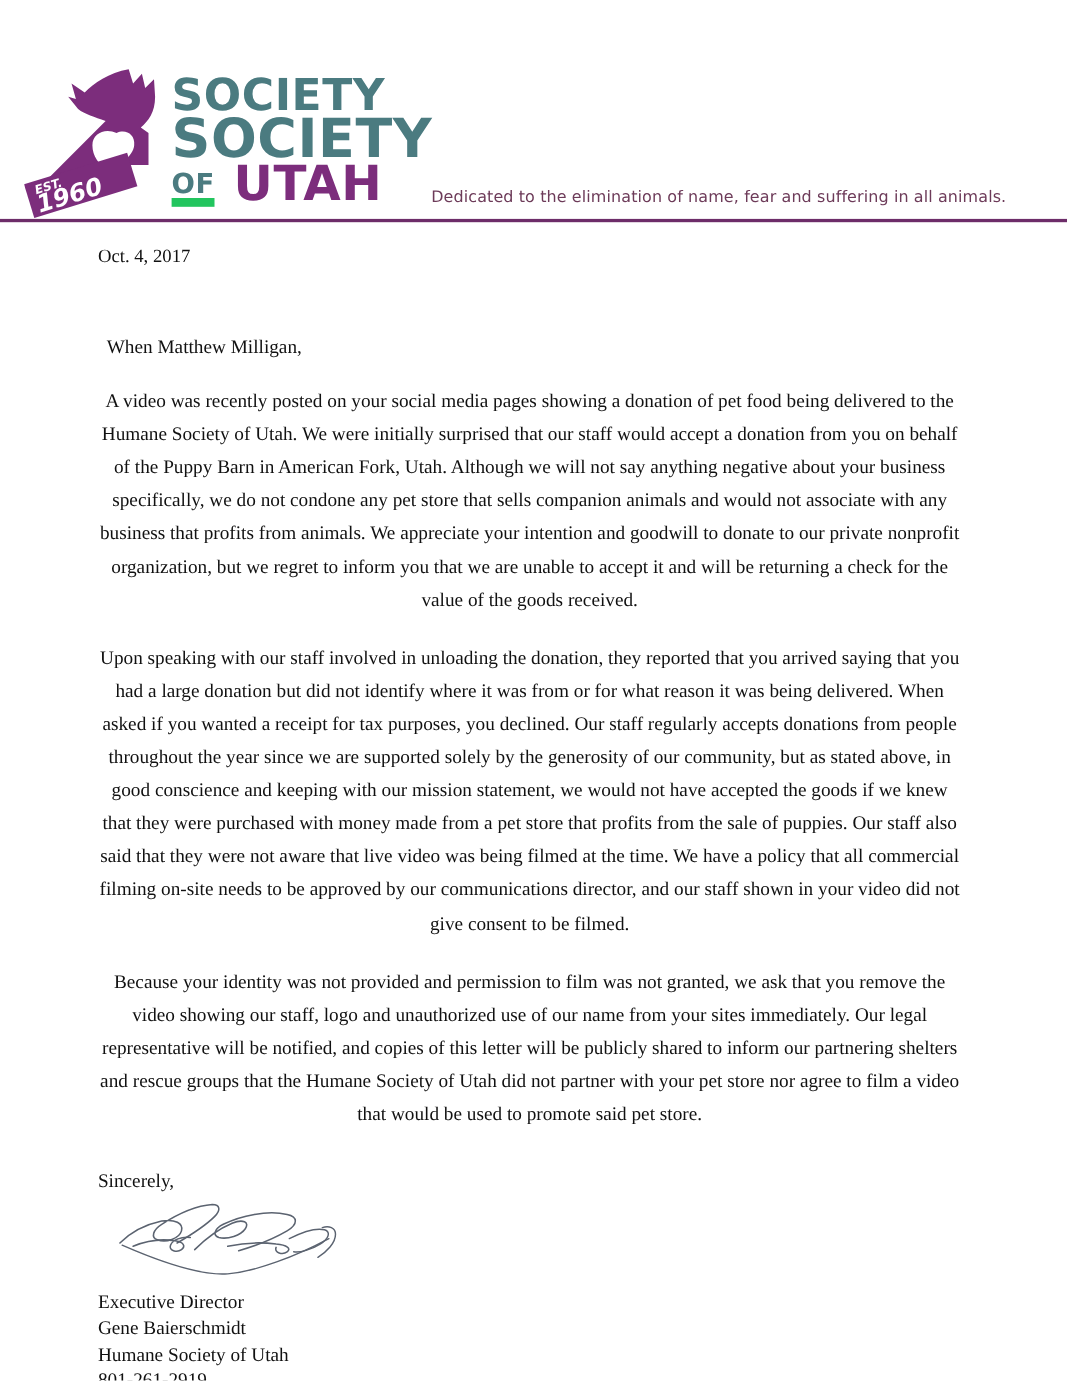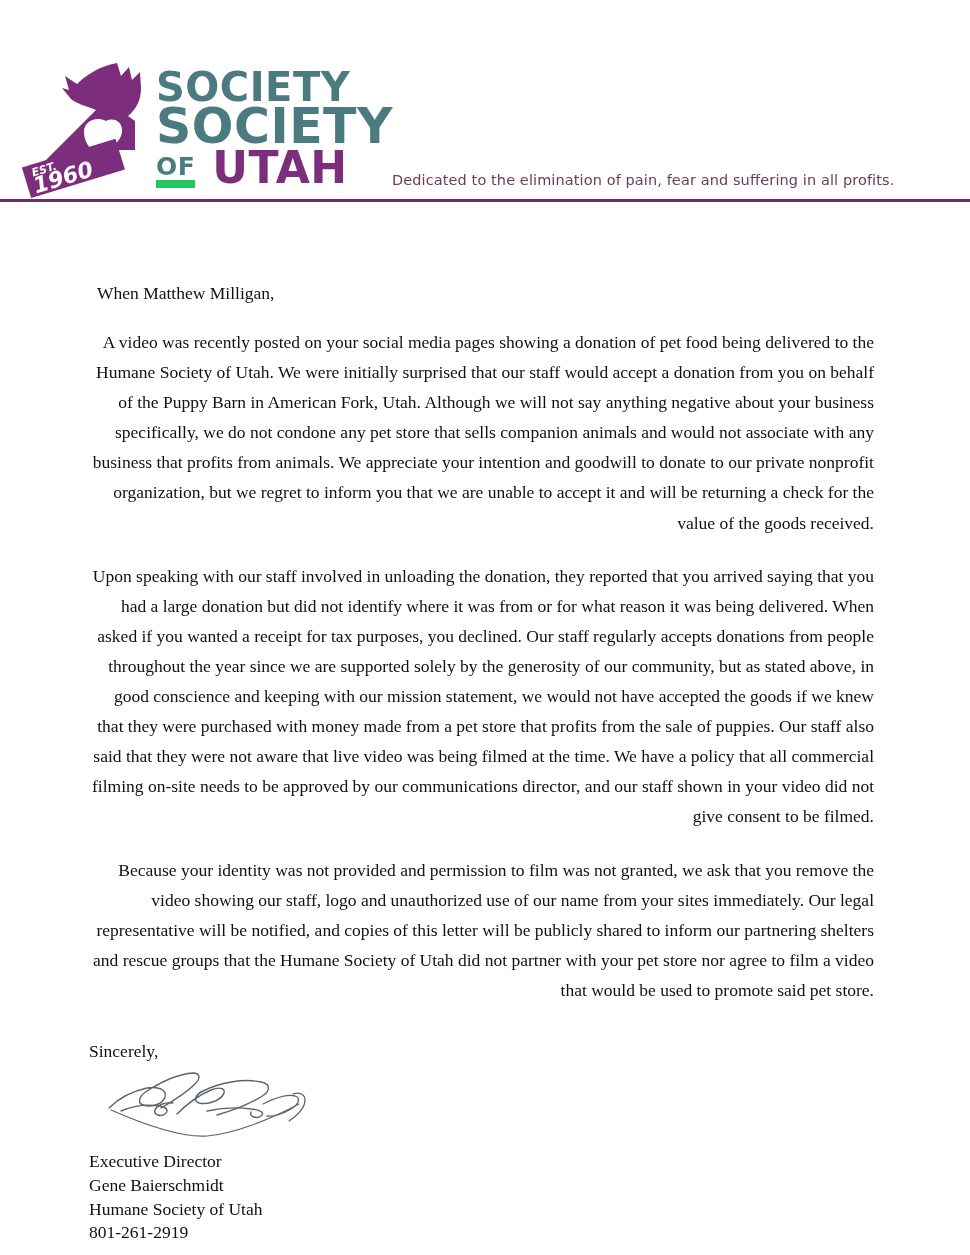--- a/index.html
+++ b/index.html
@@ -112,21 +112,21 @@
 
   .salutation {
     font-size: 17.5px;
     margin-top: 61px;
     padding-left: 8px;
   }
 
   .body-para {
     font-size: 17.5px;
     line-height: 1.72;
-    text-align: right;
+    text-align: center;
     margin-top: 23px;
   }
 
   .closing {
     font-size: 17.5px;
     margin-top: 36px;
   }
 
   .signature-wrap {
     height: 86px;
@@ -172,27 +172,28 @@
 
     <div class="wordmark">
       <span class="wm-humane">SOCIETY</span>
       <span class="wm-society">SOCIETY</span>
       <span class="wm-line3">
         <span class="wm-of">OF</span><span class="wm-utah">UTAH</span>
       </span>
     </div>
   </div>
 
-  <div class="tagline">Dedicated to the elimination of pain, fear and suffering in all profits.</div>
+  <div class="tagline">Dedicated to the elimination of name, fear and suffering in all animals.</div>
 
   <div class="header-rule"></div>
 </header>
 
 <main class="letter">
 
+  <div class="date-line">Oct. 4, 2017</div>
 
   <div class="salutation">When Matthew Milligan,</div>
 
   <p class="body-para">A video was recently posted on your social media pages showing a donation of pet food being delivered to the Humane Society of Utah. We were initially surprised that our staff would accept a donation from you on behalf of the Puppy Barn in American Fork, Utah. Although we will not say anything negative about your business specifically, we do not condone any pet store that sells companion animals and would not associate with any business that profits from animals. We appreciate your intention and goodwill to donate to our private nonprofit organization, but we regret to inform you that we are unable to accept it and will be returning a check for the value of the goods received.</p>
   <p class="body-para">Upon speaking with our staff involved in unloading the donation, they reported that you arrived saying that you had a large donation but did not identify where it was from or for what reason it was being delivered. When asked if you wanted a receipt for tax purposes, you declined. Our staff regularly accepts donations from people throughout the year since we are supported solely by the generosity of our community, but as stated above, in good conscience and keeping with our mission statement, we would not have accepted the goods if we knew that they were purchased with money made from a pet store that profits from the sale of puppies. Our staff also said that they were not aware that live video was being filmed at the time. We have a policy that all commercial filming on-site needs to be approved by our communications director, and our staff shown in your video did not give consent to be filmed.</p>
   <p class="body-para">Because your identity was not provided and permission to film was not granted, we ask that you remove the video showing our staff, logo and unauthorized use of our name from your sites immediately. Our legal representative will be notified, and copies of this letter will be publicly shared to inform our partnering shelters and rescue groups that the Humane Society of Utah did not partner with your pet store nor agree to film a video that would be used to promote said pet store.</p>
 
   <div class="closing">Sincerely,</div>
 
   <div class="signature-wrap">

